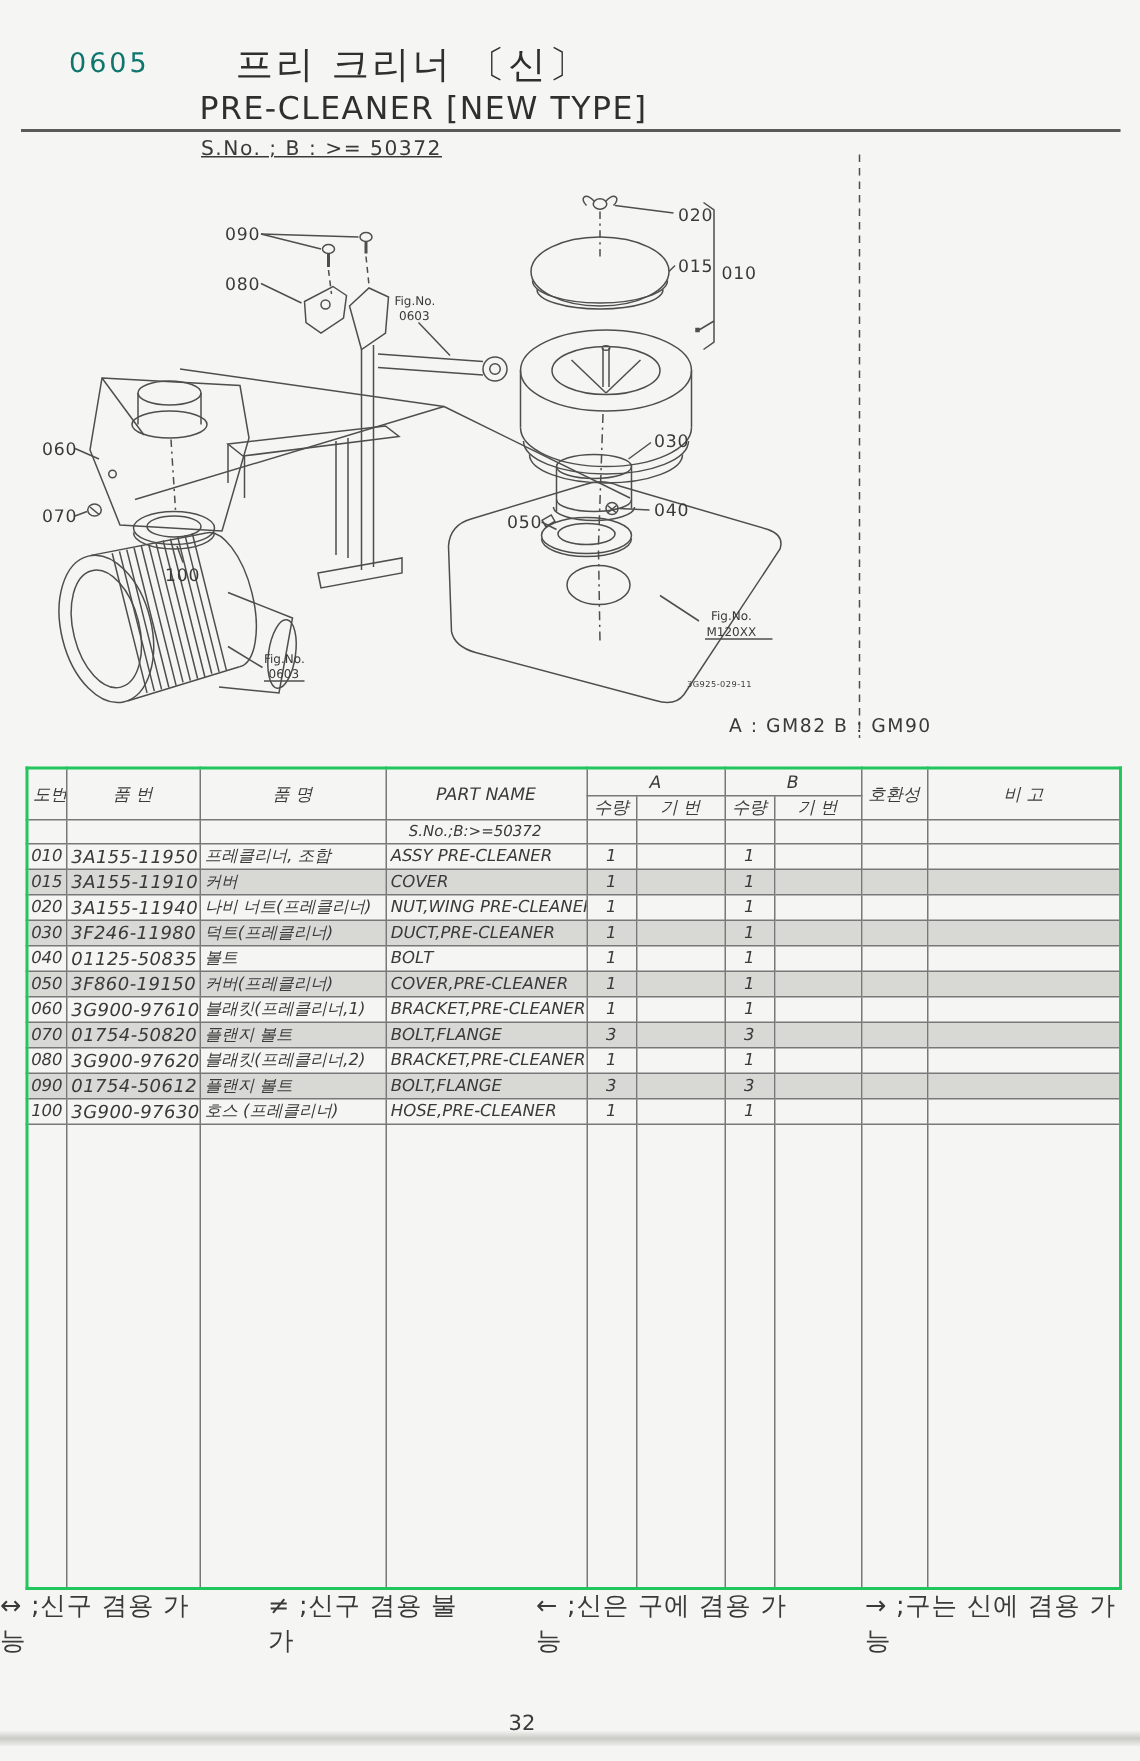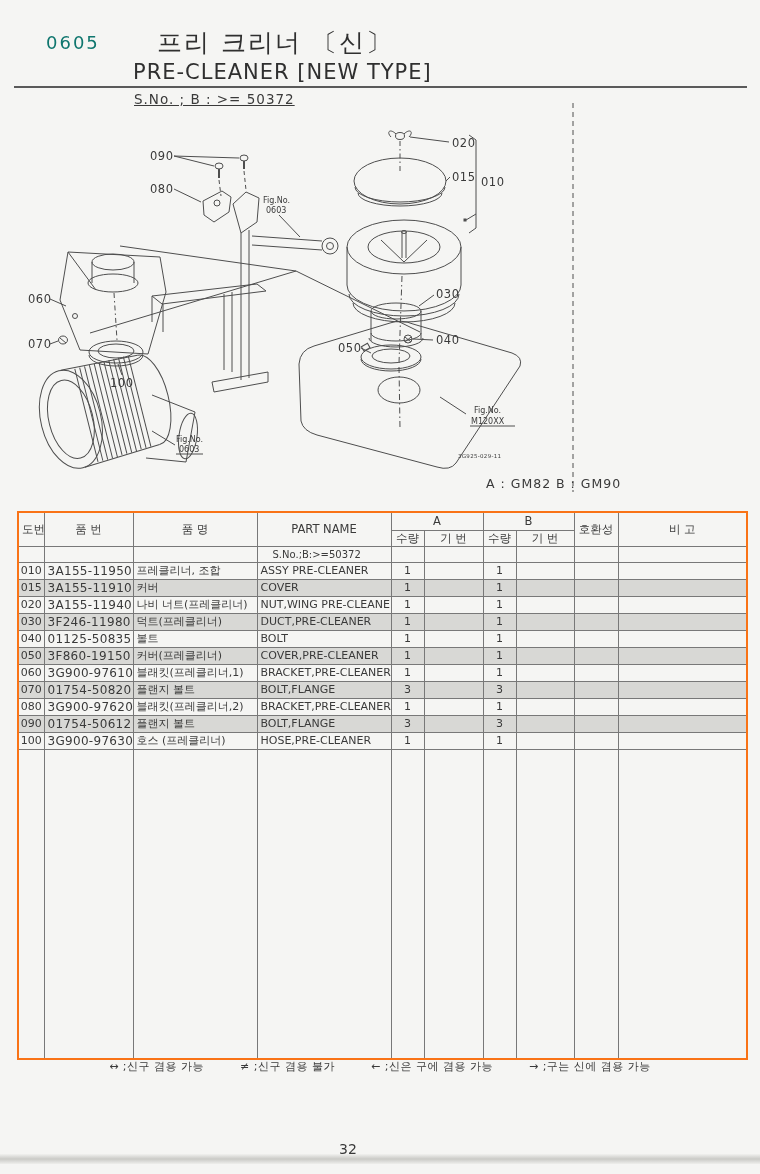--- a/index.html
+++ b/index.html
@@ -26,35 +26,35 @@
   .callout { font-size:11.5px; letter-spacing:0.5px; }
   .figref  { font-size:8px; }
   .drawcode{ font-size:5.5px; letter-spacing:0.3px; }
 
   
   .model-note { left:486px; top:476px; font-size:12.5px; letter-spacing:1px; }
   .table-wrap { left:17px; top:511px; width:729px; }
   table { border-collapse:collapse; table-layout:fixed; width:729px; }
   td,th { border:1px solid #787878; font-weight:normal; font-size:11px;
           padding:0 3px; overflow:hidden; white-space:nowrap; vertical-align:middle; }
-  table { border:2px solid #f97316; }
+  table { border:2px solid #22c55e;font-style:italic; }
   th { text-align:center; font-size:11.5px; }
   tr.gh th { height:18px; }
   tr.sh th { height:15px; }
   tr.serial-row td { height:16px; font-size:10px;padding-left:15px; }
   tbody tr.data td { height:17px; }
   tr.filler td { height:310px; }
   td.c-idx { text-align:center; padding:0 1px; }
   td.c-pn  { font-size:12px; letter-spacing:0.3px;margin-top:17px; }
   td.c-q   { text-align:center; }
   tr.shaded td { background:#d8d8d5; }
 
   
   .legend { left:0; top:1059px; width:760px; display:flex; justify-content:center; gap:36px;
-            font-size:11px; letter-spacing:0.5px; }
+            font-size:17px; letter-spacing:0.5px; }
   .page-number { left:0; top:1141px; width:696px; text-align:center; font-size:14px; }
   .bottom-band { left:0; top:1154px; width:760px; height:10px;
                  background:linear-gradient(to bottom, rgba(170,170,164,0.05), rgba(150,150,144,0.45), rgba(180,180,174,0.1)); }
 </style>
 </head>
 <body>
 
 <div class="abs doc-number">0605</div>
 <div class="abs title-ko">프리 크리너 〔신〕</div>
 <div class="abs title-en">PRE-CLEANER [NEW TYPE]</div>

